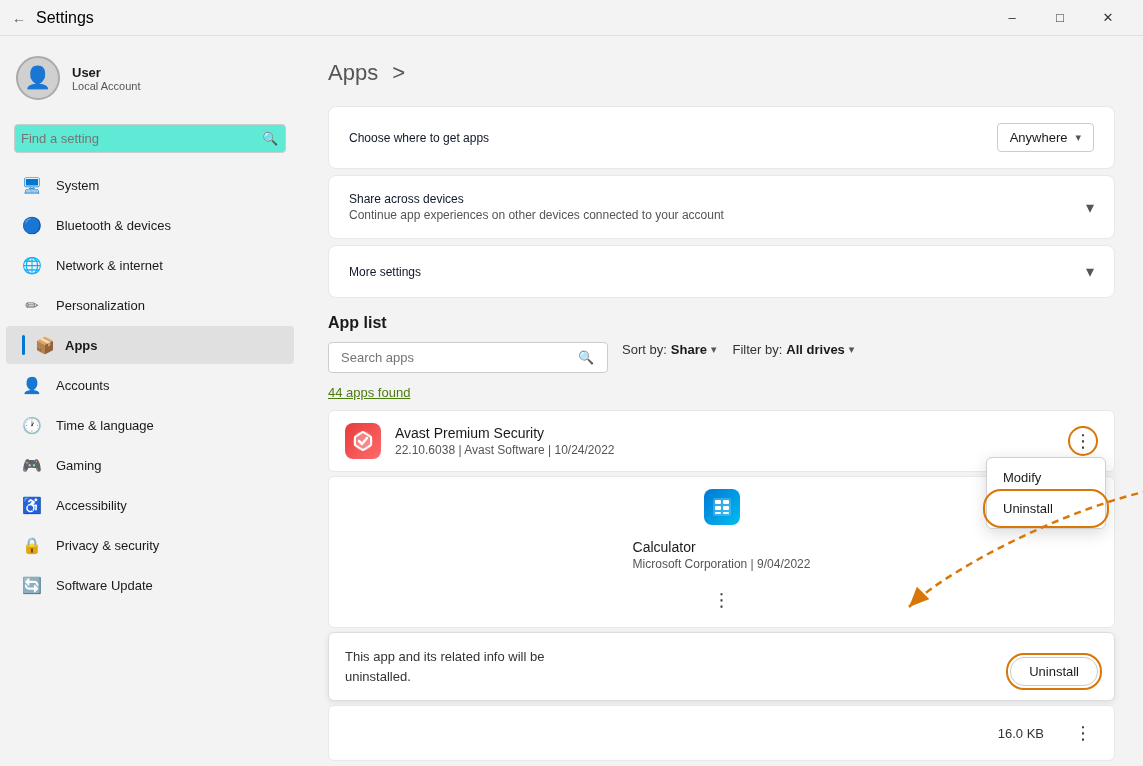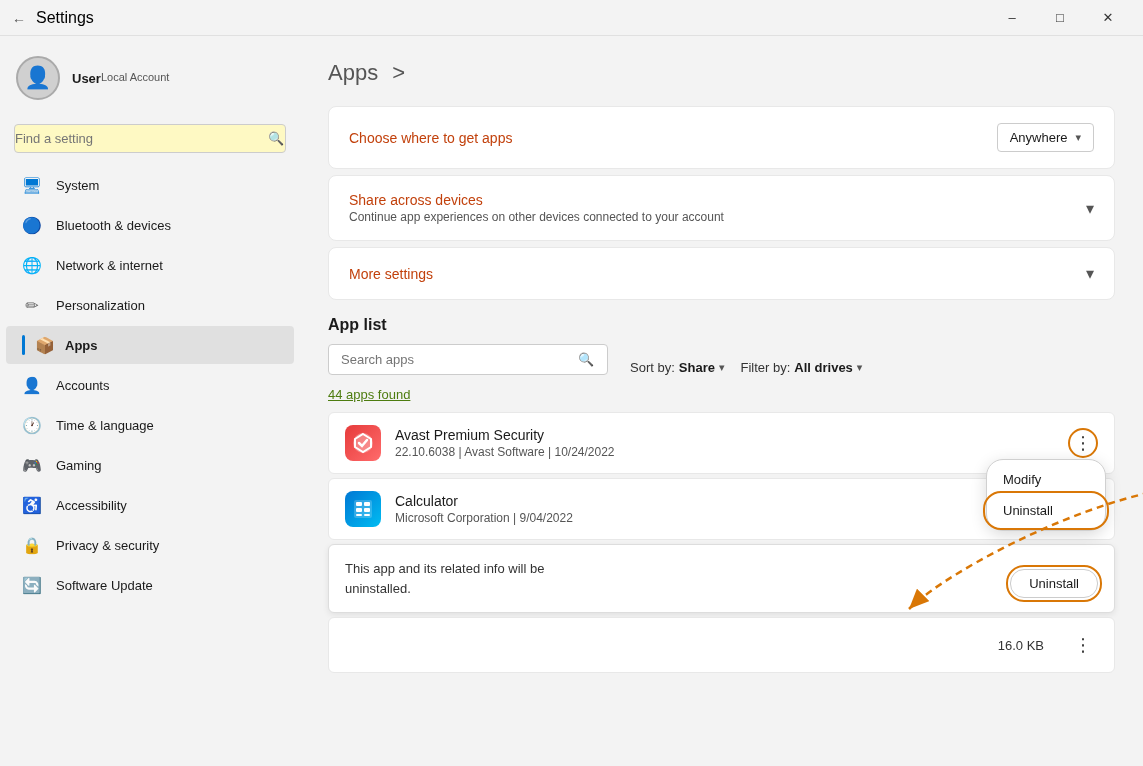--- a/index.html
+++ b/index.html
@@ -51,32 +51,32 @@
       margin-bottom: 8px;
     }
     .user-avatar {
       width: 44px; height: 44px;
       border-radius: 50%;
       background: #d0d0d0;
       display: flex; align-items: center; justify-content: center;
       font-size: 22px; color: #555;
       border: 2px solid #aaa;
     }
-    .user-info { display: flex; flex-direction: row; }
+    .user-info { display: flex; flex-direction: column; }
     .user-name { font-size: 13px; font-weight: 600; color: #1a1a1a; }
     .user-type { font-size: 11px; color: #555; }
 
     .search-box {
       margin: 4px 14px 12px;
       display: flex;
       align-items: center;
-      background: #fef9c3;
+      background: #5eead4;
       border: 1px solid #ccc;
       border-radius: 4px;
-      padding: 6px 0;
+      padding: 6px 6px;
       gap: 8px;
     }
     .search-box input {
       border: none; outline: none;
       background: transparent;
       font-size: 13px; color: #333;
       flex: 1;
     }
     .search-icon-sm { font-size: 13px; color: #555; }
 
@@ -151,21 +151,21 @@
       background: white;
       border-radius: 8px;
       margin-bottom: 6px;
       padding: 16px 20px;
       display: flex;
       align-items: center;
       cursor: pointer;
       border: 1px solid #e8e8e8;
     }
     .settings-card-text { flex: 1; }
-    .settings-card-title { font-size: 14px; font-weight: 500; color: #c2410c; }
+    .settings-card-title { font-size: 12px; font-weight: 500; color: #0f172a; }
     .settings-card-sub { font-size: 12px; color: #555; margin-top: 2px; }
     .settings-card-control { display: flex; align-items: center; gap: 8px; }
     .dropdown-btn {
       background: white;
       border: 1px solid #ccc;
       border-radius: 4px;
       padding: 6px 12px;
       font-size: 13px;
       cursor: pointer;
       display: flex; align-items: center; gap: 8px;
@@ -174,22 +174,22 @@
     .chevron-icon { font-size: 11px; color: #555; }
 
     
     .app-list-header {
       margin: 16px 0 10px;
     }
     .app-list-title { font-size: 16px; font-weight: 600; color: #1a1a1a; margin-bottom: 10px; }
 
     .app-search-row {
       display: flex;
-      align-items: flex-end;
-      gap: 22px;
+      align-items: flex-start;
+      gap: 14px;
       margin-bottom: 12px;
     }
     .app-search-box {
       display: flex; align-items: center;
       background: white;
       border: 1px solid #ccc;
       border-radius: 4px;
       padding: 7px 12px;
       gap: 8px;
       width: 280px;
@@ -246,21 +246,21 @@
       cursor: pointer; font-size: 18px; color: #333;
       border: 2px solid #d97706;
     }
 
     
     .context-menu {
       position: absolute;
       right: 14px; top: 48px;
       background: white;
       border: 1px solid #d0d0d0;
-      border-radius: 17px;
+      border-radius: 6px;
       box-shadow: 0 4px 16px rgba(0,0,0,0.15);
       z-index: 10;
       padding: 4px 0;
       min-width: 120px;
     }
     .context-menu-item {
       padding: 8px 16px;
       font-size: 13px;
       color: #1a1a1a;
       cursor: pointer;
@@ -456,21 +456,21 @@
 
         <path d="M 1082 22 C 1095 22 1095 70 1075 78" stroke="#d97706" stroke-width="2.5" stroke-dasharray="7,5" fill="none" marker-end="url(#arrowhead)"></path>
         <defs>
           <marker id="arrowhead" markerWidth="8" markerHeight="7" refX="8" refY="3.5" orient="auto">
             <polygon points="0 0, 8 3.5, 0 7" fill="#d97706"></polygon>
           </marker>
         </defs>
       </svg>
     </div>
 
-    <div class="app-row" style="position:relative;margin-top:4px;">
+    <div class="app-row" style="position:relative;margin-top:4px;flex-direction:column;">
       <div class="app-icon-wrap">
         <div class="app-icon-calc">
           <svg width="22" height="22" viewBox="0 0 22 22" fill="white">
             <rect x="2" y="2" width="18" height="18" rx="2" fill="white" opacity="0.2"></rect>
             <rect x="4" y="4" width="6" height="4" rx="1" fill="white"></rect>
             <rect x="12" y="4" width="6" height="4" rx="1" fill="white"></rect>
             <rect x="4" y="10" width="6" height="4" rx="1" fill="white"></rect>
             <rect x="12" y="10" width="6" height="4" rx="1" fill="white"></rect>
             <rect x="4" y="16" width="6" height="2" rx="1" fill="white"></rect>
             <rect x="12" y="16" width="6" height="2" rx="1" fill="white"></rect>

